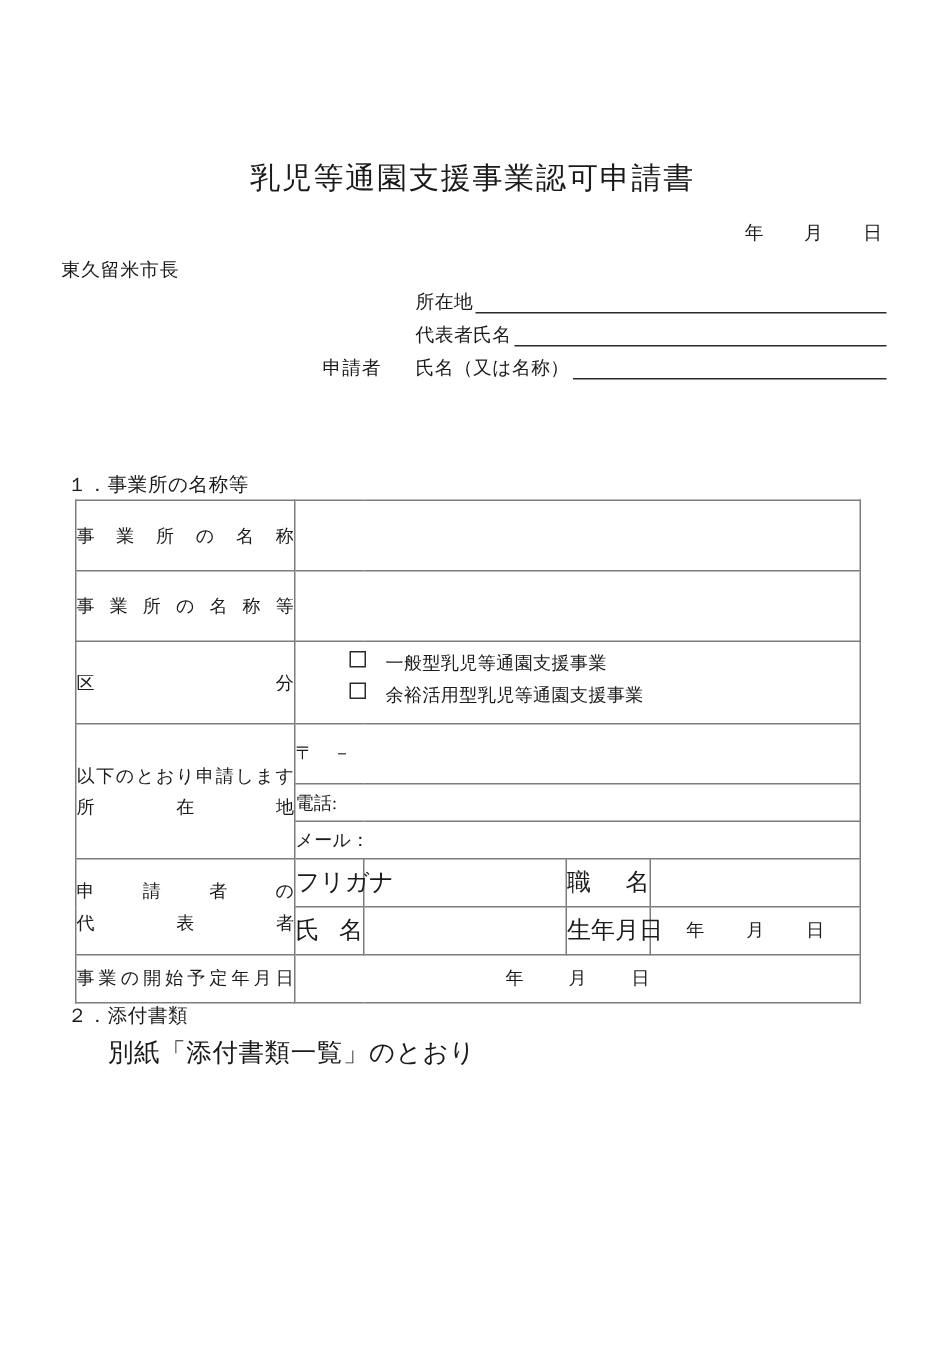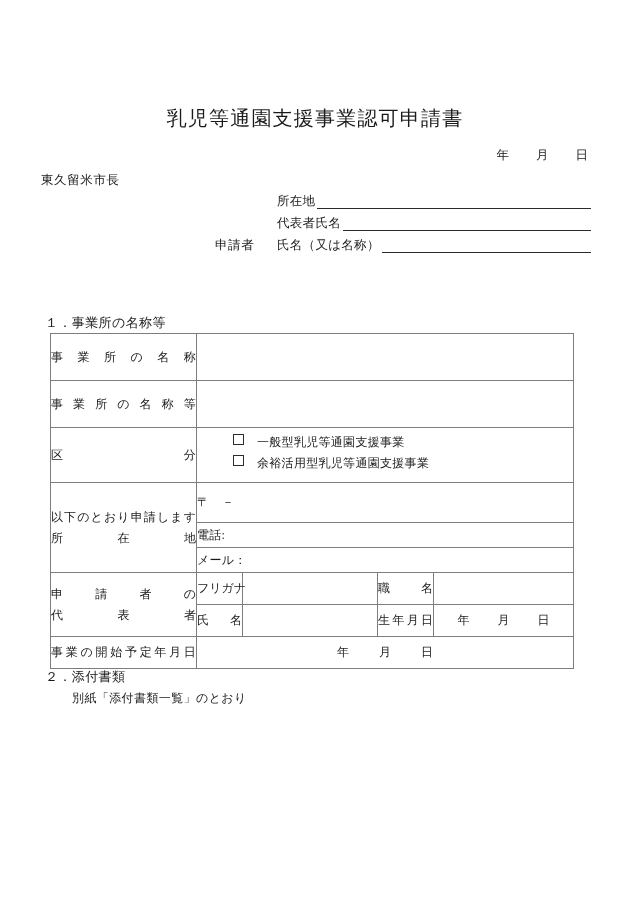--- a/index.html
+++ b/index.html
@@ -105,21 +105,21 @@
     font-size: 13px;
     letter-spacing: 0.4px;
     white-space: nowrap;
   }
   #sec1 { left: 45px; top: 314px; }
   #sec2 { left: 45px; top: 668px; text-align: right; }
   .attachment-note {
     position: absolute;
     left: 72px;
     top: 690px;
-    font-size: 12px;
+    font-size: 17px;
     letter-spacing: 0.4px;
     white-space: nowrap;
   }
 
   
   .form-table {
     position: absolute;
     left: 50px;
     top: 333px;
     width: 523px;
@@ -145,21 +145,21 @@
     line-height: 1.75;
   }
   .lbl-2line > span {
     display: block;
     text-align: justify;
     text-align-last: justify;
     white-space: nowrap;
   }
   .lbl-small {
     padding: 0 7px;
-    font-size: 12px;
+    font-size: 16px;
     text-align: justify;
     text-align-last: justify;
     white-space: nowrap;
   }
   .lbl-free {
     padding: 0 9px;
     letter-spacing: 0.2px;
     white-space: nowrap;
     margin-left: 20px;
   }

